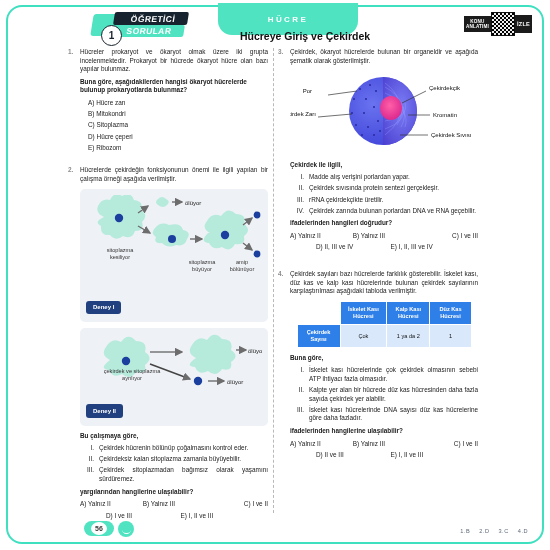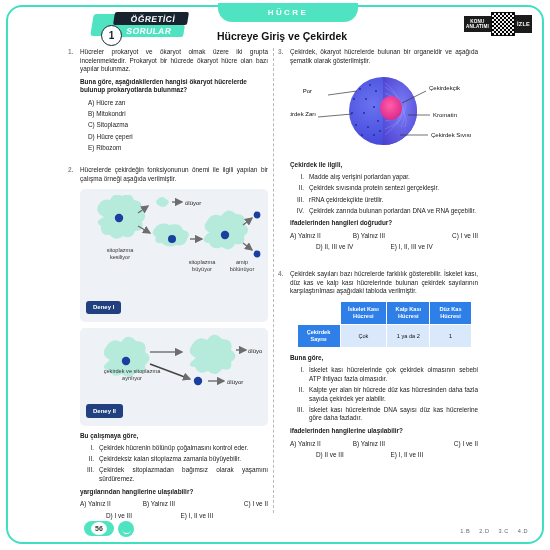--- a/index.html
+++ b/index.html
@@ -21,31 +21,31 @@
     left:6px;top:5px;right:6px;bottom:6px;
     border:2px solid #3ee0c0;
     border-radius:16px;
     background:#ffffff;
     box-sizing:border-box;
   }
   
   .hdr-tab{
     position:absolute;
     left:218px;top:3px;
-    width:140px;height:19px;
+    width:140px;height:32px;
     background:#4fe3c1;
     border-radius:0 0 14px 14px;
     color:#ffffff;
     font-size:8px;font-weight:bold;
     letter-spacing:2.4px;
     display:flex;align-items:center;justify-content:center;
   }
   .hdr-title{
     position:absolute;
-    left:187px;top:30px;width:190px;
+    left:210px;top:30px;width:190px;
     text-align:center;
     font-size:10.5px;font-weight:bold;color:#111;
   }
   
   .badge{
     position:absolute;left:92px;top:6px;width:100px;height:38px;
   }
   .badge .slab{
     position:absolute;left:22px;top:6px;width:74px;height:13px;
     background:#17232e;transform:skewX(-9deg);

